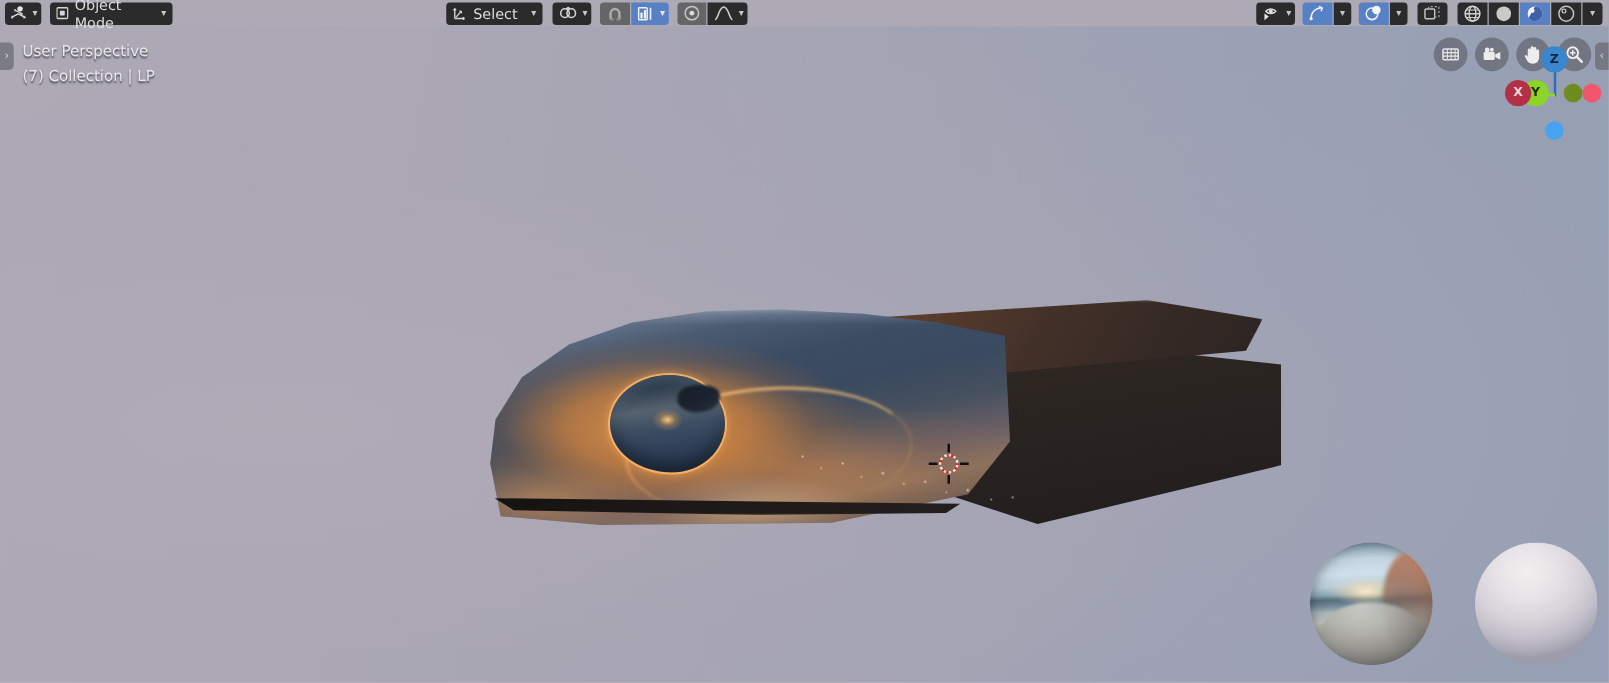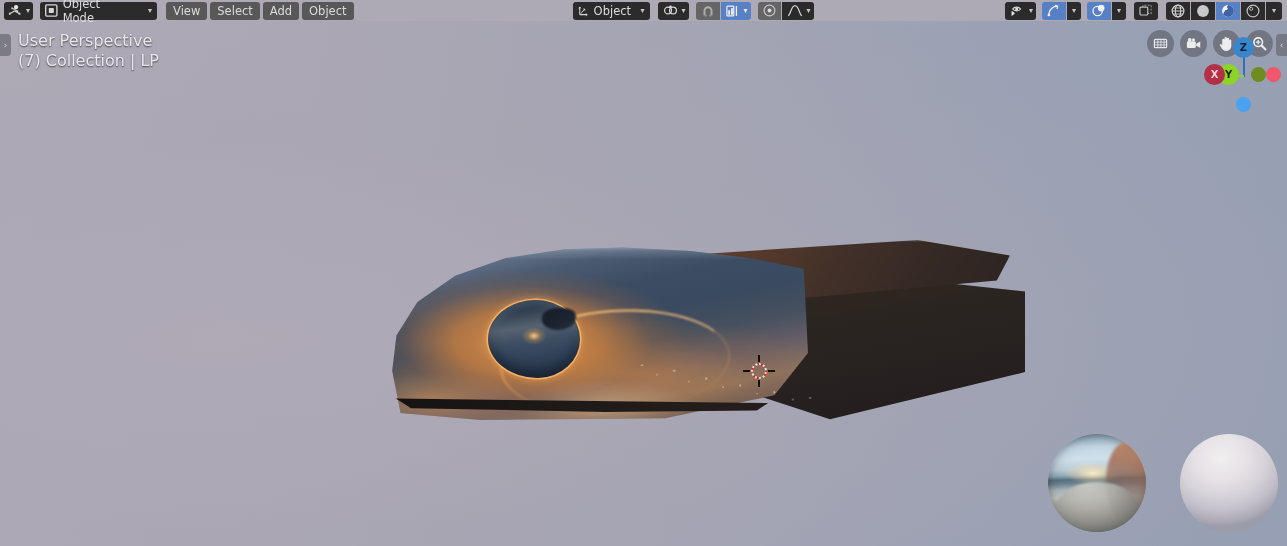--- a/index.html
+++ b/index.html
@@ -245,21 +245,21 @@
     display: flex; align-items: center; padding: 0 5px; gap: 5px;
     color: #dcdcdc; font-size: 11.5px;
   }
   .dd .lbl { min-width: 0; }
   .dd .chev { margin-left: auto; padding-left: 10px; }
   svg { display: block; }
 
   
   #overlay-text {
     position: absolute; left: 18px; top: 31px;
-    font-size: 16px; color: #e8e8ea;
+    font-size: 12px; color: #e8e8ea;
     text-shadow: 0 1px 1.5px rgba(30,30,40,0.75);
     line-height: 20px;
   }
 
   
   #navbtns { position: absolute; right: 14px; top: 30px; display: flex; gap: 6px; }
   .navbtn {
     width: 27px; height: 27px; border-radius: 50%;
     background: rgba(90,92,100,0.62);
     display: flex; align-items: center; justify-content: center;
@@ -375,46 +375,40 @@
         <svg width="14" height="13" viewBox="0 0 16 14">
           <path d="M1 11.2 L7.4 7.6 M7.4 7.6 L14.4 11.2 M5 4.4 L11.6 8.2" stroke="#d8d8d8" stroke-width="1.25" fill="none"></path>
           <path d="M2.2 9.3v2.6M12.8 9.3v2.6M4.6 3.2v2.4M10.4 6.6v2.4" stroke="#d8d8d8" stroke-width="1.25"></path>
           <circle cx="9.2" cy="3.1" r="2.5" fill="#e4e4e4"></circle>
         </svg>
         <span class="chev">▾</span>
       </div>
     </div>
 
     <div class="hgroup" style="margin-left:7px;">
-      <div class="dd" style="width:117px;">
+      <div class="dd" style="width:98px;">
         <svg width="13" height="13" viewBox="0 0 14 14">
           <rect x="0.8" y="0.8" width="12.4" height="12.4" rx="1.2" fill="none" stroke="#d6d6d6" stroke-width="1.5"></rect>
           <rect x="4.2" y="4.2" width="5.6" height="5.6" rx="0.8" fill="#d6d6d6"></rect>
         </svg>
         <span class="lbl">Object Mode</span>
         <span class="chev">▾</span>
       </div>
     </div>
 
-    <div class="hgroup" style="margin-left:9px; gap:3px;">
-      <div class="btn flat">View</div>
-      <div class="btn flat">Select</div>
-      <div class="btn flat">Add</div>
-      <div class="btn flat">Object</div>
-    </div>
 
     <div class="hgroup" style="margin-left:219px;">
       <div class="dd" style="width:77px;">
         <svg width="13" height="13" viewBox="0 0 14 14">
           <path d="M2.2 12.2V2.6 M2.2 12.2H11.6" stroke="#d6d6d6" stroke-width="1.35" fill="none"></path>
           <path d="M2.2 2.6 L0.9 4.3 M2.2 2.6 L3.5 4.3 M11.6 12.2 L9.9 10.9 M11.6 12.2 L9.9 13.5" stroke="#d6d6d6" stroke-width="1.2" fill="none"></path>
           <path d="M3.4 10.9 L8.6 5.2" stroke="#d6d6d6" stroke-width="1.2"></path>
           <path d="M8.6 5.2 L6.6 5.0 M8.6 5.2 L8.8 7.2" stroke="#d6d6d6" stroke-width="1.1"></path>
         </svg>
-        <span class="lbl">Object</span>
+        <span class="lbl">Select</span>
         <span class="chev">▾</span>
       </div>
     </div>
 
     <div class="hgroup" style="margin-left:8px;">
       <div class="btn dark icononly" style="padding:0 3px 0 5px;">
         <svg width="15" height="13" viewBox="0 0 16 14">
           <circle cx="5.3" cy="7" r="3.7" fill="none" stroke="#d6d6d6" stroke-width="1.35"></circle>
           <circle cx="10.7" cy="7" r="3.7" fill="none" stroke="#d6d6d6" stroke-width="1.35"></circle>
           <circle cx="8" cy="3.1" r="1.5" fill="#d6d6d6"></circle>

